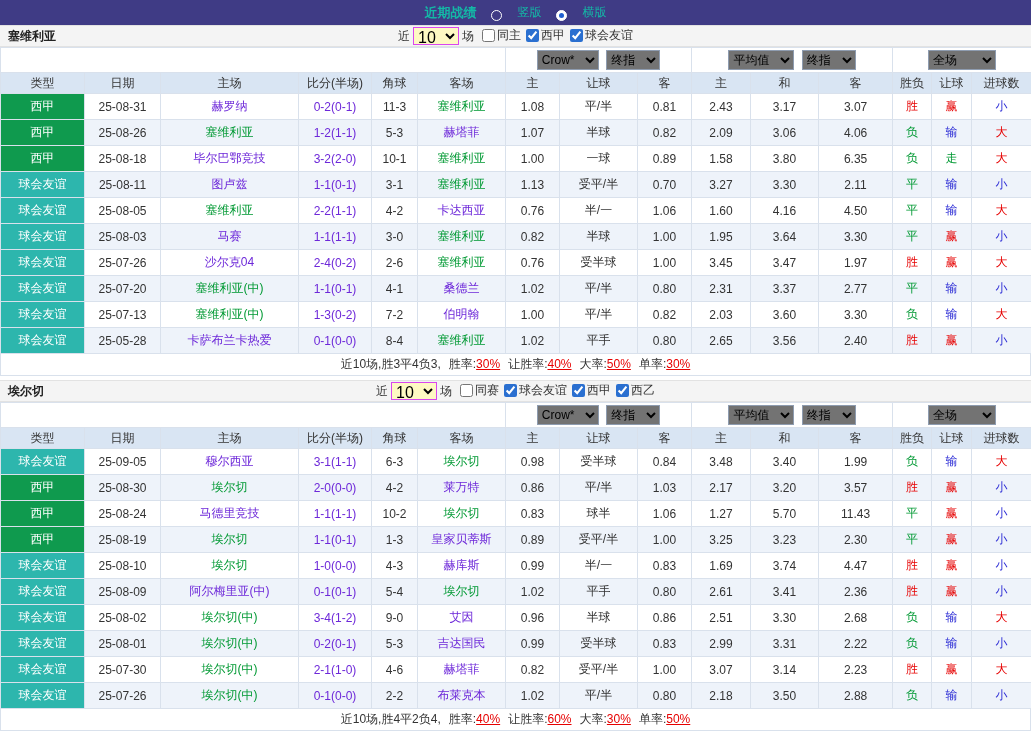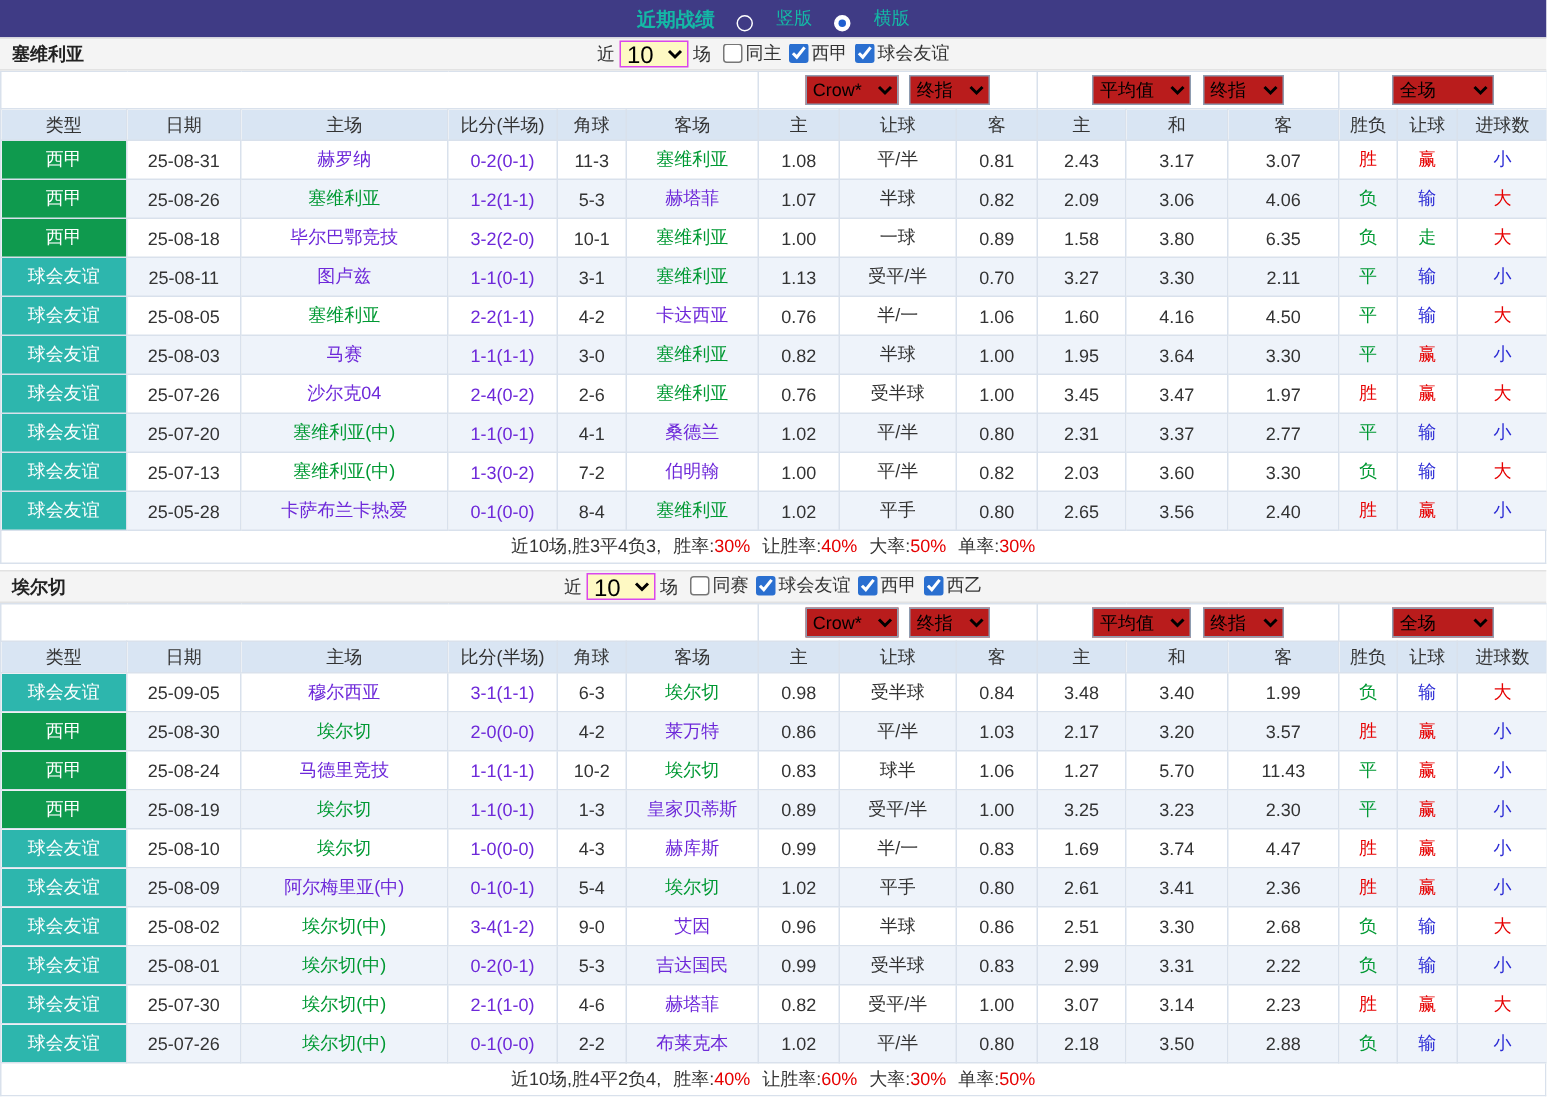--- a/index.html
+++ b/index.html
@@ -51,21 +51,21 @@
   
   table { width: 1031px; table-layout: fixed; border-collapse: collapse; }
   th, td {
     border: 1px solid #d9e1ec;
     text-align: center; white-space: nowrap; overflow: hidden;
     padding: 0 2px; font-size: 12px;
   }
   .selects-row th { height: 25px; background: #fff; }
   .selects-row select {
     height: 20px; font-size: 12px; margin: 0 2px;
-    border: 1px solid #8e9cb0; background: #b91c1c;
+    border: 1px solid #8e9cb0; background: #737373;
   }
   .sel-company { width: 62px; }
   .sel-index   { width: 54px; }
   .sel-avg     { width: 66px; }
   .sel-scope   { width: 68px; }
   .labels-row th { height: 21px; background: #d9e5f3; font-weight: normal; color: #333; }
   tbody td { height: 26px; }
   tbody tr:nth-child(even) { background: #eef3fa; }
   td.type { color: #fff; }
   .t-liga { background: #0f9a4e; }
@@ -76,21 +76,21 @@
   .c-red { color: #e60000; }
   .c-green { color: #009933; }
   .c-blue { color: #2b2bd5; }
   
   .summary {
     height: 22px;
     border: 1px solid #d9e1ec; border-top: none;
     display: flex; align-items: center; justify-content: center;
   }
   .stat { margin-left: 8px; }
-  .stat-value { color: #e60000; }
+  .stat-value { color: #e60000; text-decoration: underline; }
 </style>
 </head>
 <body>
 
 <div class="topbar">
   <span class="topbar-title">近期战绩</span>
   <span class="view-options">
       <label class="radio-opt">
         <span class="radio-dot"></span>
         <span>竖版</span>

